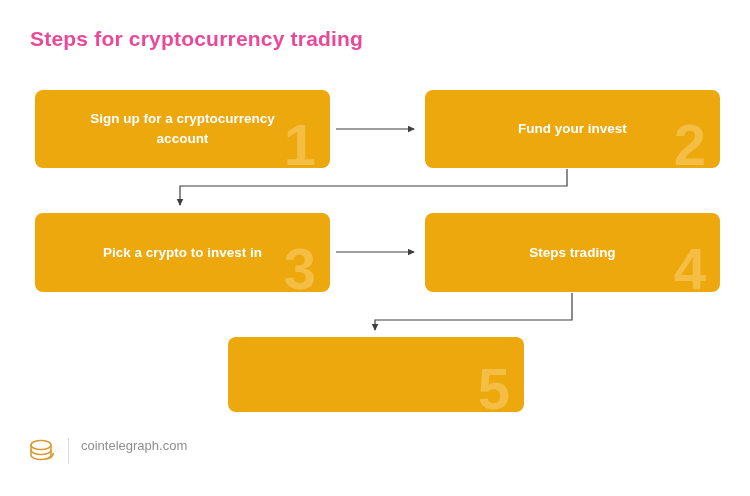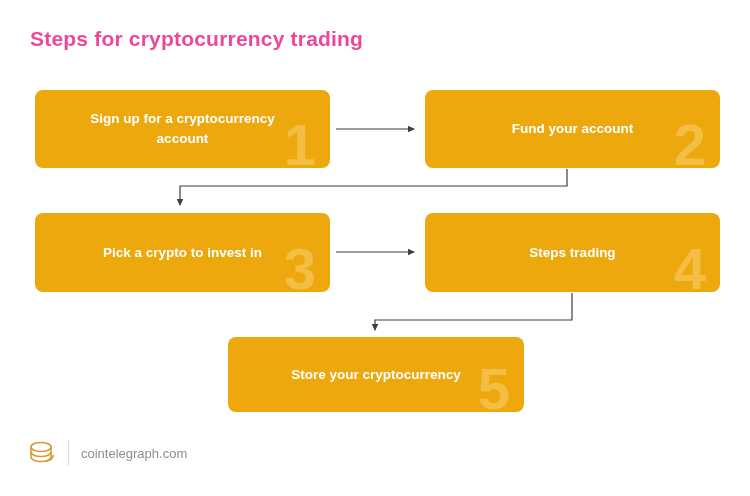--- a/index.html
+++ b/index.html
@@ -39,21 +39,21 @@
   .box2{left:425px;top:90px;width:295px;height:78px;}
   .box3{left:35px;top:213px;width:295px;height:79px;}
   .box4{left:425px;top:213px;width:295px;height:79px;}
   .box5{left:228px;top:337px;width:296px;height:75px;}
   .connectors{
     position:absolute;left:0;top:0;
     pointer-events:none;
   }
   .footer{
     position:absolute;left:28px;top:438px;height:30px;
-    display:flex;align-items:center;gap:12px;
+    display:flex;gap:12px;
   }
   .footer-divider{
     width:1px;height:26px;background:#dcdcdc;
   }
   .footer-site{
     color:#8E8E8E;font-size:13px;
   }
 </style>
 </head>
 <body>
@@ -62,36 +62,35 @@
 
   <div class="page-title">Steps for cryptocurrency trading</div>
 
   <div class="step-box box1">
     <span class="wm">1</span>
     <span class="step-label">Sign up for a cryptocurrency account</span>
   </div>
 
   <div class="step-box box2">
     <span class="wm">2</span>
-    <span class="step-label">Fund your account</span>
+    <span class="step-label">Fund your invest</span>
   </div>
 
   <div class="step-box box3">
     <span class="wm">3</span>
     <span class="step-label">Pick a crypto to invest in</span>
   </div>
 
   <div class="step-box box4">
     <span class="wm">4</span>
     <span class="step-label">Steps trading</span>
   </div>
 
   <div class="step-box box5">
     <span class="wm">5</span>
-    <span class="step-label">Store your cryptocurrency</span>
   </div>
 
   <svg class="connectors" width="750" height="496" viewBox="0 0 750 496" aria-hidden="true">
     <defs>
       <marker id="ah" markerWidth="9" markerHeight="8" refX="6.5" refY="3.5" orient="auto" markerUnits="userSpaceOnUse">
         <path d="M0,0 L7.5,3.5 L0,7 Z" fill="#3F3F3F"></path>
       </marker>
     </defs>
     <path d="M336,129 H414" stroke="#3F3F3F" stroke-width="1.2" fill="none" marker-end="url(#ah)"></path>
     <path d="M567,169 V186 H180 V205" stroke="#3F3F3F" stroke-width="1.2" fill="none" marker-end="url(#ah)"></path>

